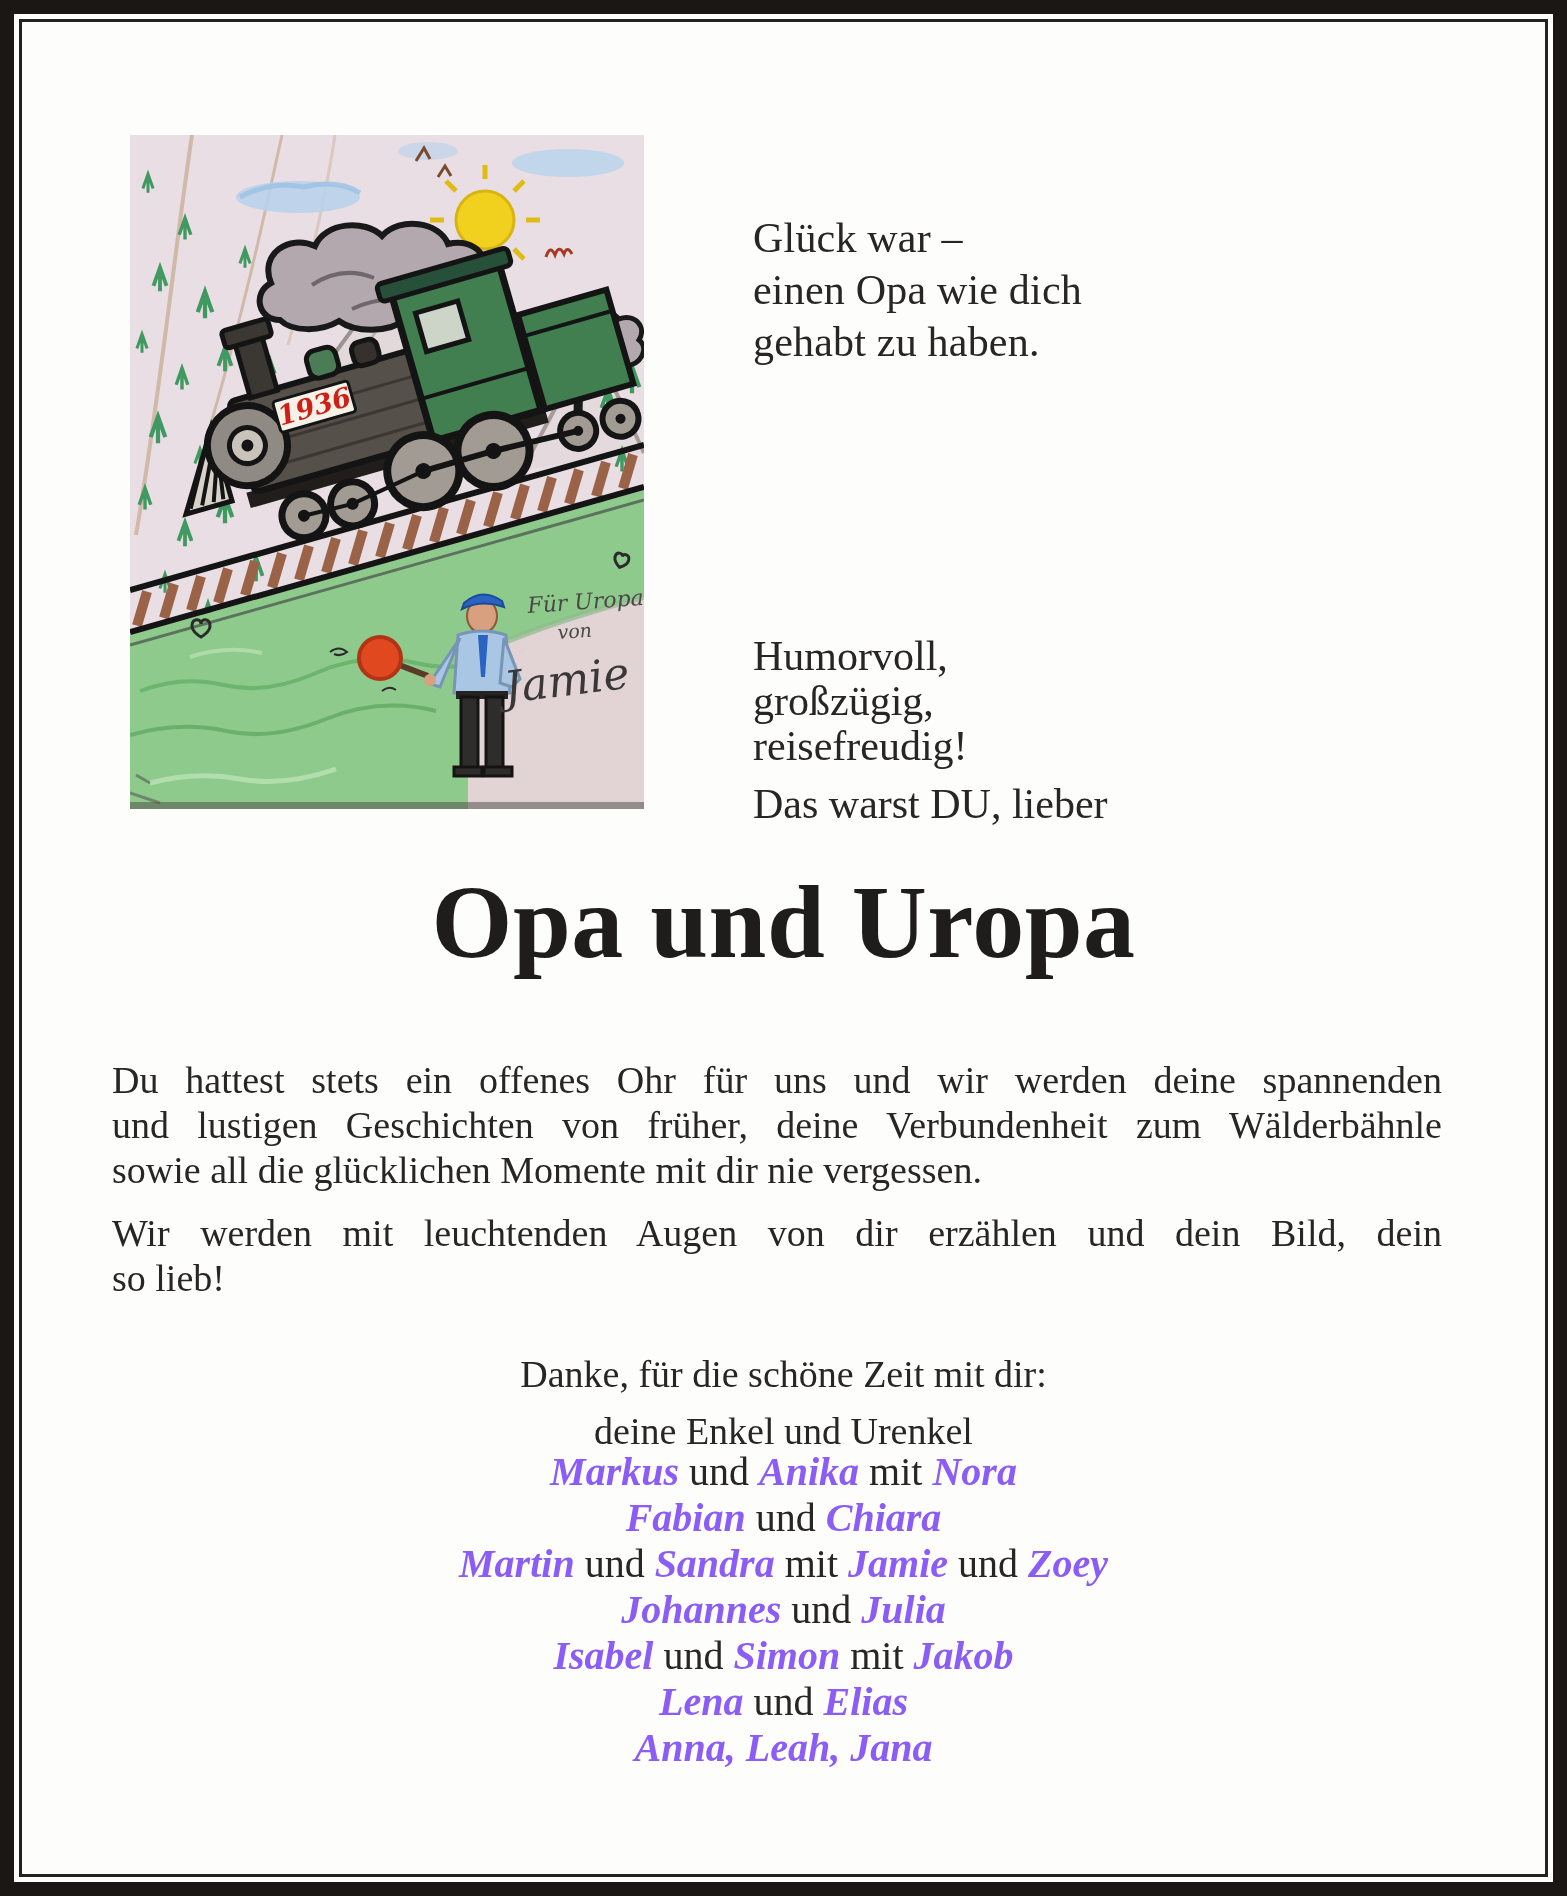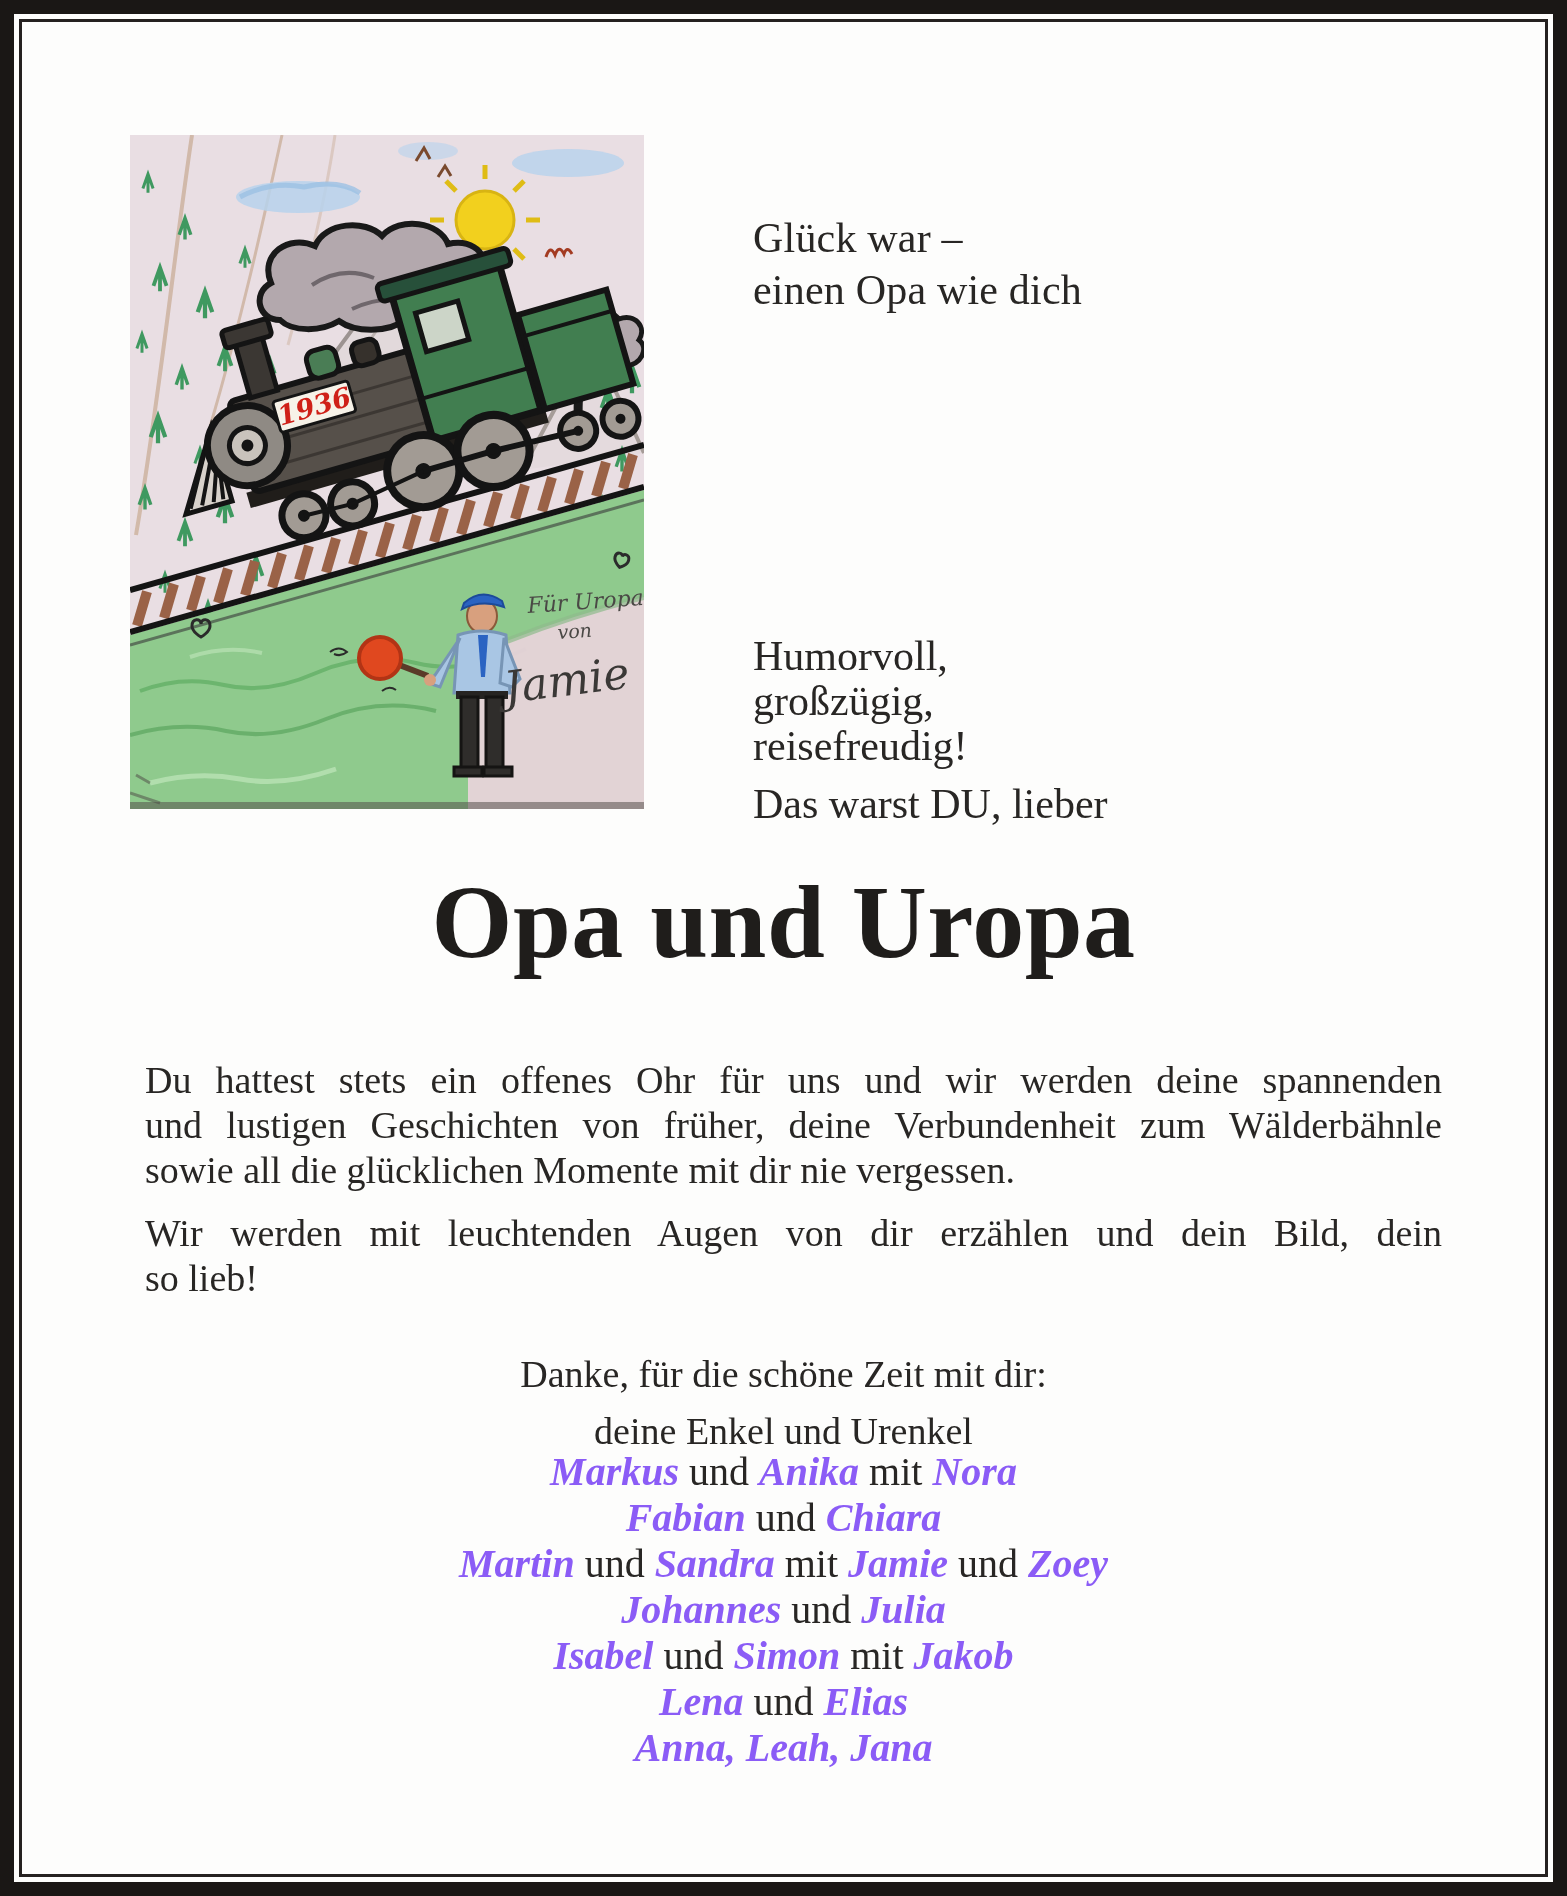--- a/index.html
+++ b/index.html
@@ -34,21 +34,21 @@
     font-size:104px;line-height:120px;
     font-weight:700;color:#1f1d1b;
     letter-spacing:0.5px;
   }
   .para{
     position:absolute;left:112px;width:1330px;
     font-size:38px;line-height:45px;
   }
   .para-1{top:1058px;}
   .para-2{top:1211px;}
-  .jline{text-align:justify;text-align-last:justify;margin-left:33px;}
+  .jline{text-align:justify;text-align-last:justify;}
   .jline.last{text-align-last:left;}
   .thanks-line{
     position:absolute;left:0;right:0;top:1352px;
     text-align:center;font-size:38px;
   }
   .signoff-line{
     position:absolute;left:0;right:0;top:1409px;
     text-align:center;font-size:38px;
   }
   .family-list{
@@ -274,20 +274,21 @@
       </g>
 
       <rect x="0" y="667" width="514" height="7" fill="#55504c" opacity="0.55"></rect>
       <path d="M0,658 l30,10 M6,640 l14,8" stroke="#4c4845" stroke-width="3" opacity="0.5"></path>
     </svg>
   </div>
 
   <div class="intro-block" id="intro">
       <div>Glück war –</div>
       <div>einen Opa wie dich</div>
+      <div>gehabt zu haben.</div>
     </div>
   <div class="traits-block" id="traits">
       <div>Humorvoll,</div>
       <div>großzügig,</div>
       <div>reisefreudig!</div>
     </div>
   <div class="leadin-line">Das warst DU, lieber</div>
 
   <div class="memorial-title">Opa und Uropa</div>
 

